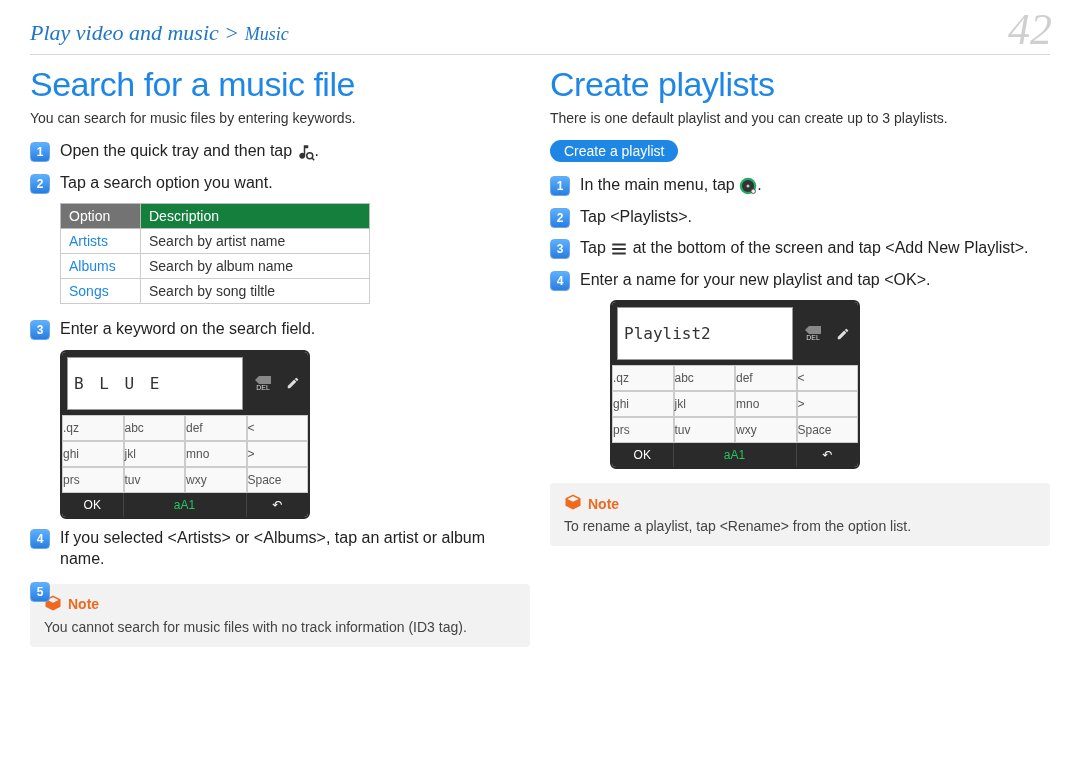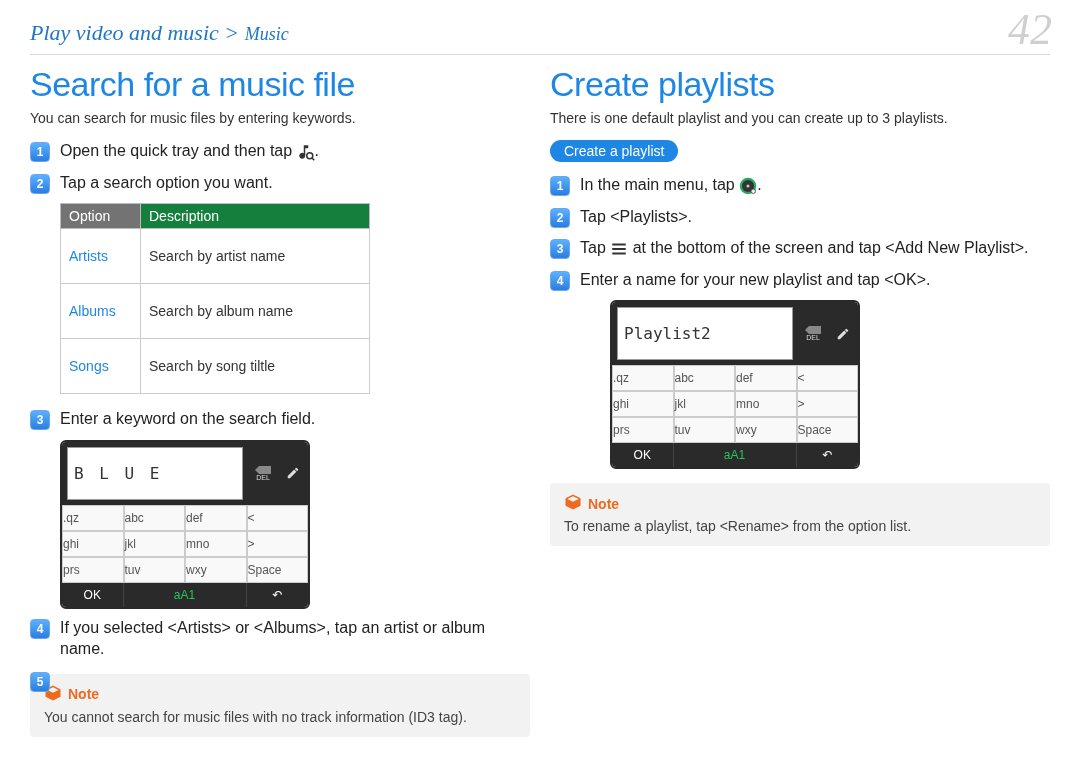--- a/index.html
+++ b/index.html
@@ -97,21 +97,21 @@
   .opt-table th {
     background: #15803d; color: #fff;
     text-align: left;
     font-weight: normal;
     padding: 4px 8px;
     border: 1px solid #bbb;
   }
   .opt-table th:first-child { background: #737373; width: 80px; }
   .opt-table td {
     border: 1px solid #ccc;
-    padding: 19px 8px;
+    padding: 4px 8px;
   }
   .opt-table td:first-child { color: #1e87e5; }
   .note-box {
     background: #f2f2f2;
     border-radius: 4px;
     padding: 10px 14px 12px;
     margin-top: 14px;
   }
   .note-label {
     display: inline-flex;

